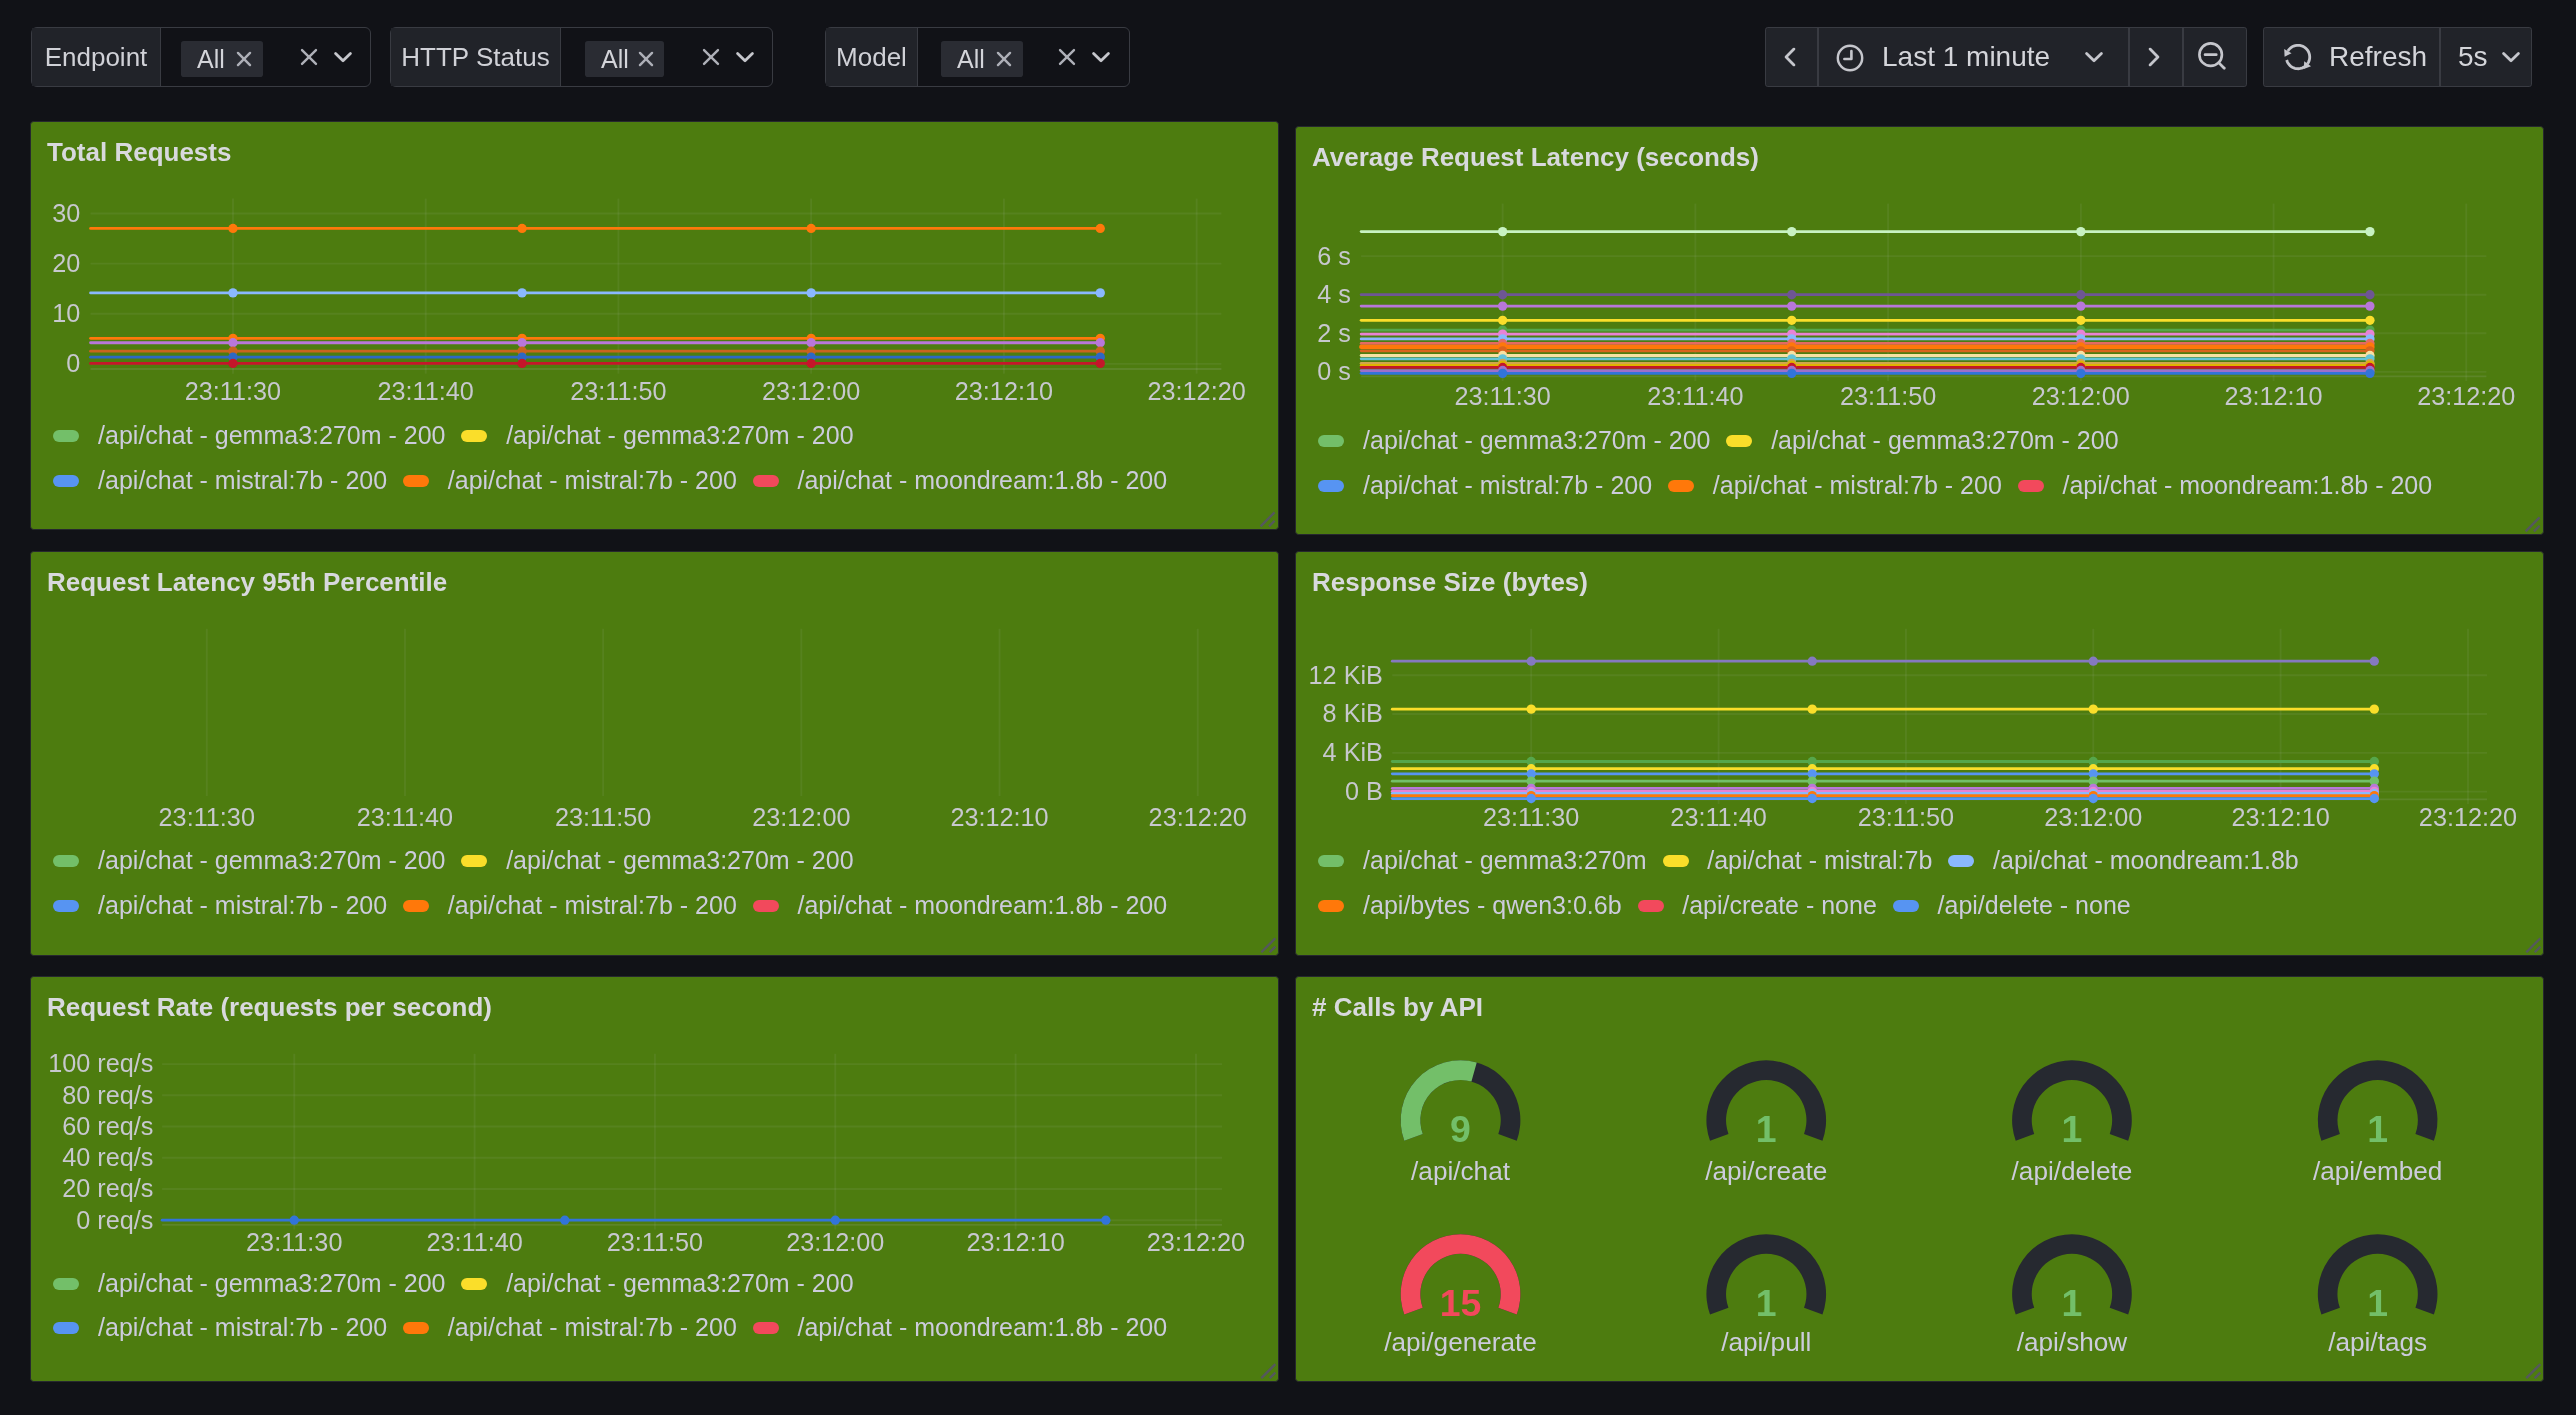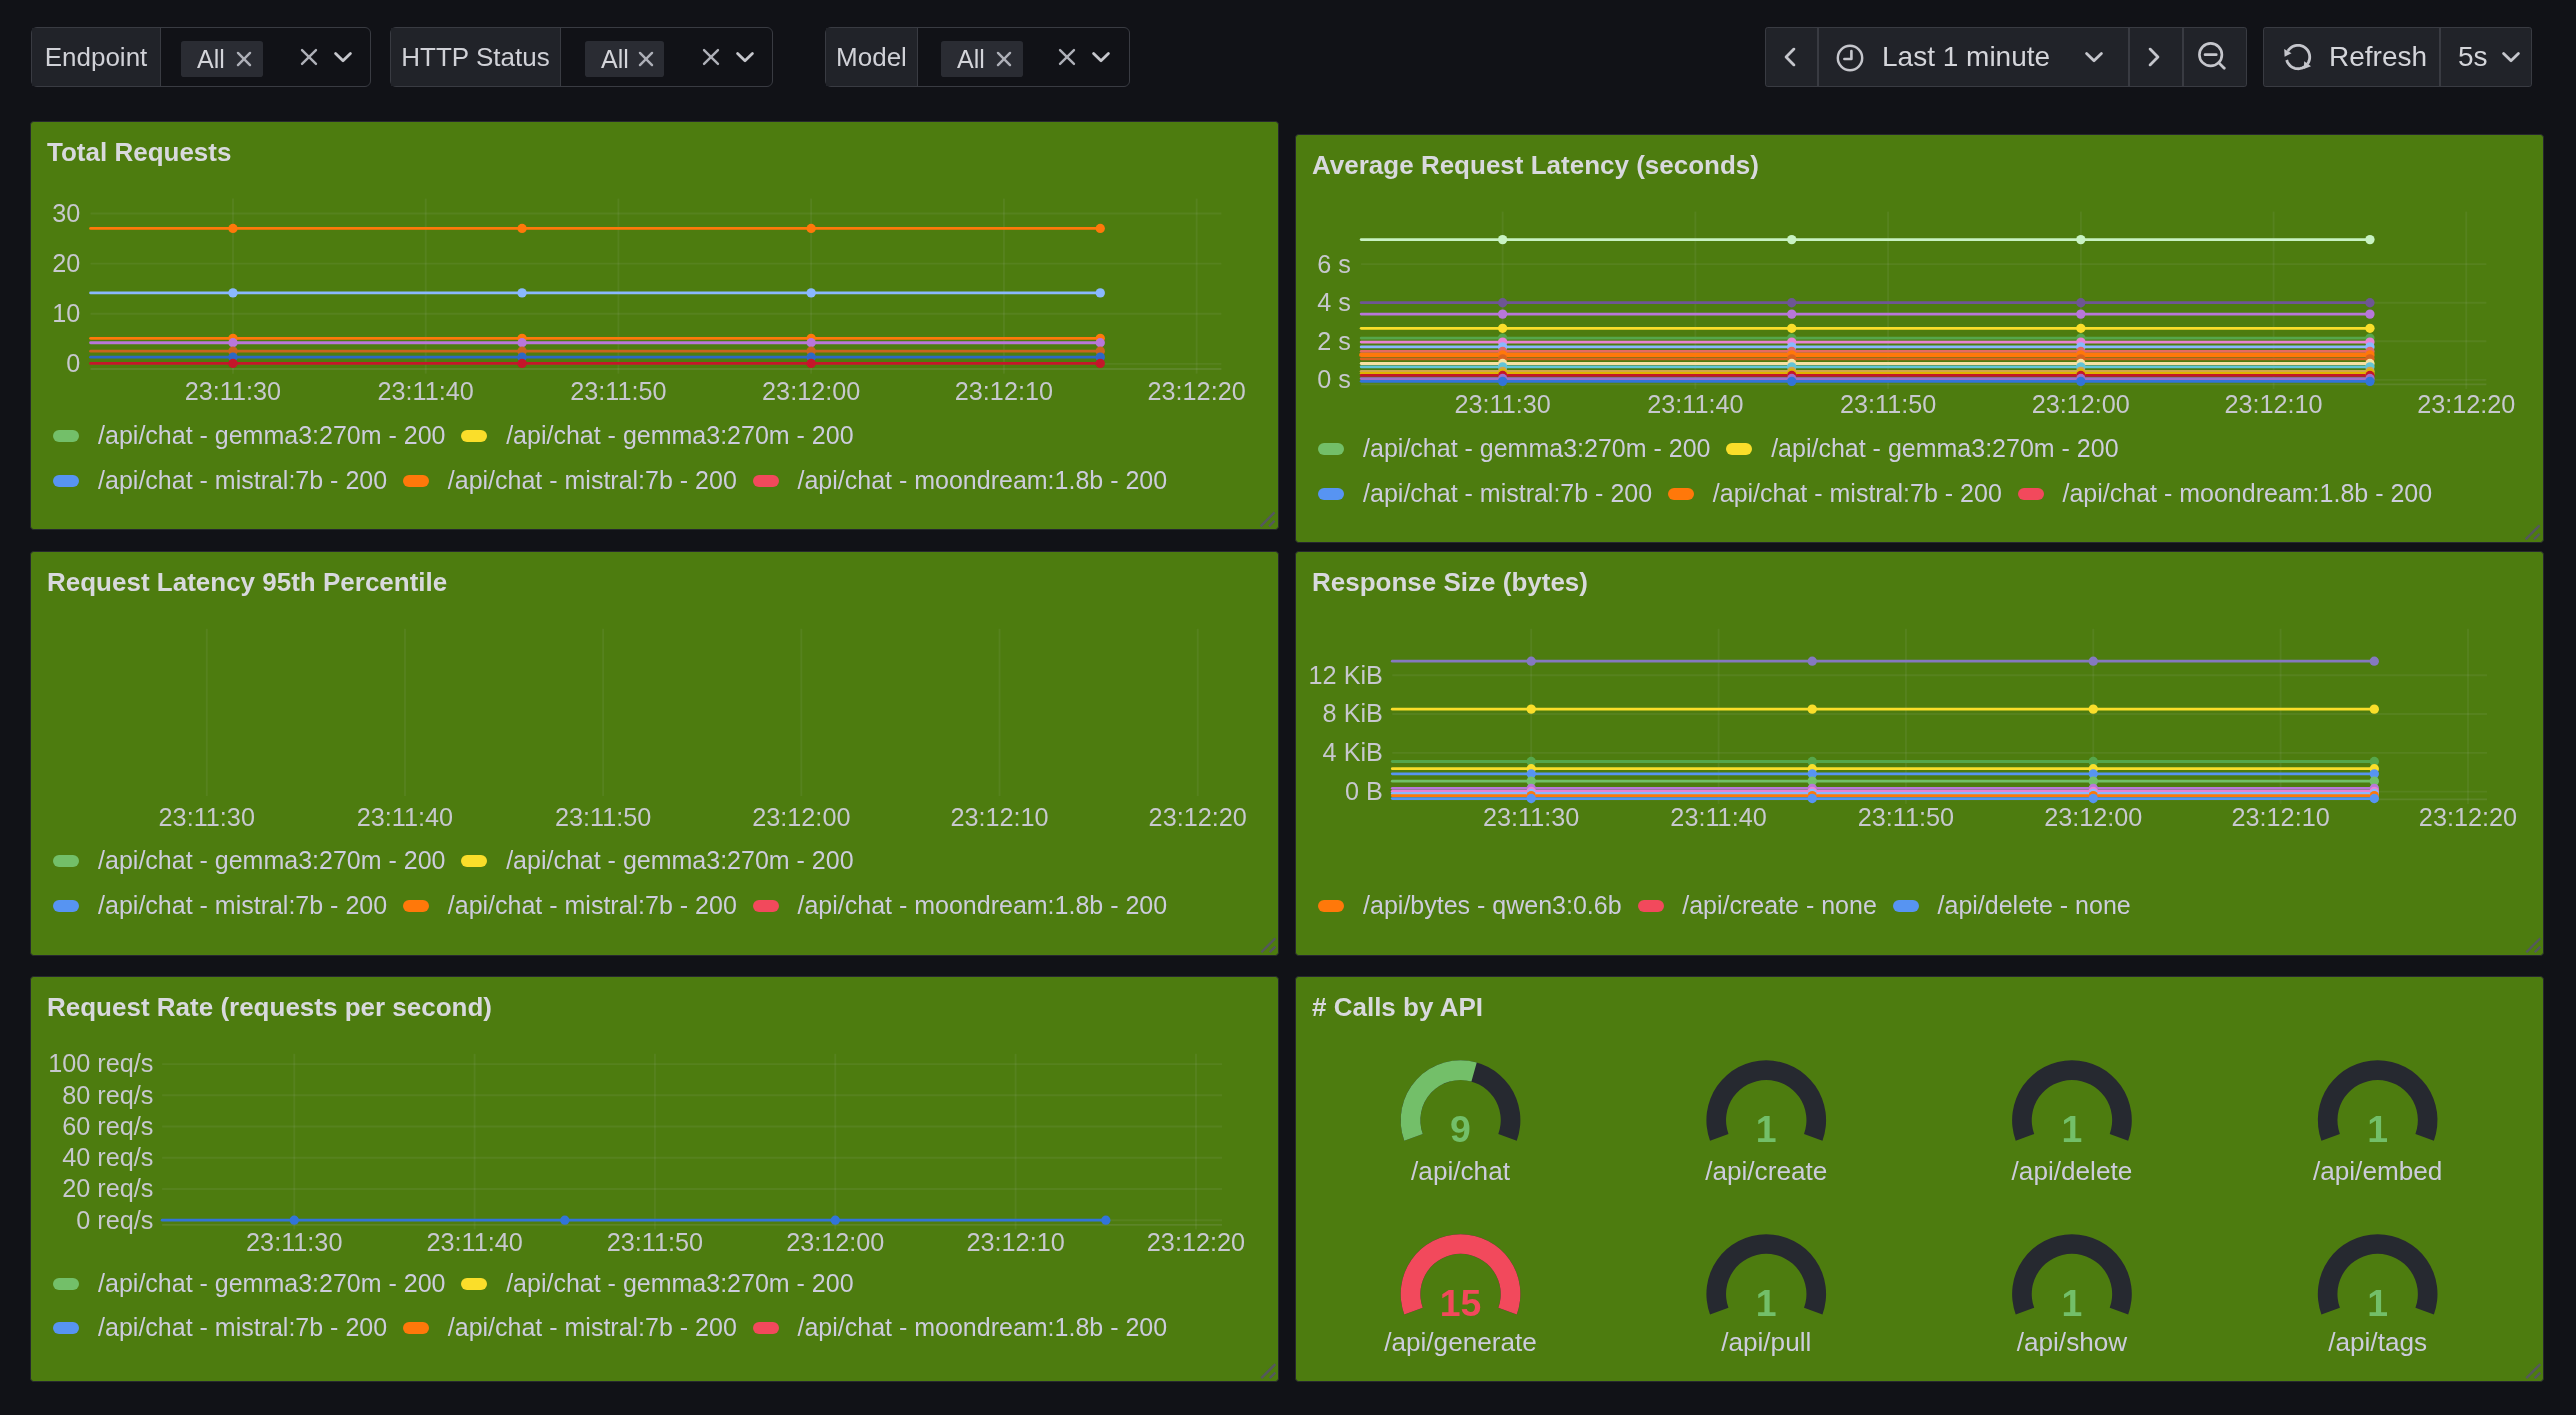--- a/index.html
+++ b/index.html
@@ -178,21 +178,21 @@
       <span class="li">
         <span class="dash" style="background:#FF780A"></span>
         <span class="lt">/api/chat - mistral:7b - 200</span>
       </span>
       <span class="li">
         <span class="dash" style="background:#F2495C"></span>
         <span class="lt">/api/chat - moondream:1.8b - 200</span>
       </span>
     </div>
   </div>
-<div class="panel" style="left:1295px;top:134px;width:1249px;height:409px">
+<div class="panel" style="left:1295px;top:126px;width:1249px;height:409px">
     <div class="pt">Average Request Latency (seconds)</div>
     <svg width="1249" height="409" viewBox="0 0 1336 438" font-family="Liberation Sans, sans-serif">
       <line x1="69.0" y1="138.3" x2="1274.0" y2="138.3" stroke="rgba(204,204,220,0.078)" stroke-width="2" stroke-linecap="butt"></line>
       <text x="58.0" y="147.3" text-anchor="end" font-size="27" font-weight="normal" fill="#c7c8ce">6 s</text>
       <line x1="69.0" y1="179.6" x2="1274.0" y2="179.6" stroke="rgba(204,204,220,0.078)" stroke-width="2" stroke-linecap="butt"></line>
       <text x="58.0" y="188.6" text-anchor="end" font-size="27" font-weight="normal" fill="#c7c8ce">4 s</text>
       <line x1="69.0" y1="220.9" x2="1274.0" y2="220.9" stroke="rgba(204,204,220,0.078)" stroke-width="2" stroke-linecap="butt"></line>
       <text x="58.0" y="229.9" text-anchor="end" font-size="27" font-weight="normal" fill="#c7c8ce">2 s</text>
       <line x1="69.0" y1="262.2" x2="1274.0" y2="262.2" stroke="rgba(204,204,220,0.078)" stroke-width="2" stroke-linecap="butt"></line>
       <text x="58.0" y="271.2" text-anchor="end" font-size="27" font-weight="normal" fill="#c7c8ce">0 s</text>
@@ -440,20 +440,34 @@
       <circle cx="552.2" cy="260.5" r="5" fill="#FF780A"></circle>
       <circle cx="852.8" cy="260.5" r="5" fill="#FF780A"></circle>
       <circle cx="1153.4" cy="260.5" r="5" fill="#FF780A"></circle>
       <circle cx="251.6" cy="263.6" r="5" fill="#5794F2"></circle>
       <circle cx="552.2" cy="263.6" r="5" fill="#5794F2"></circle>
       <circle cx="852.8" cy="263.6" r="5" fill="#5794F2"></circle>
       <circle cx="1153.4" cy="263.6" r="5" fill="#5794F2"></circle>
       <line x1="1316" y1="428" x2="1331" y2="413" stroke="#55575e" stroke-width="2.5"></line>
       <line x1="1325" y1="428" x2="1331" y2="422" stroke="#55575e" stroke-width="2.5"></line>
     </svg>
+    <div class="lrow" style="top:294px">
+      <span class="li">
+        <span class="dash" style="background:#73BF69"></span>
+        <span class="lt">/api/chat - gemma3:270m</span>
+      </span>
+      <span class="li">
+        <span class="dash" style="background:#FADE2A"></span>
+        <span class="lt">/api/chat - mistral:7b</span>
+      </span>
+      <span class="li">
+        <span class="dash" style="background:#8AB8FF"></span>
+        <span class="lt">/api/chat - moondream:1.8b</span>
+      </span>
+    </div>
     <div class="lrow" style="top:339px">
       <span class="li">
         <span class="dash" style="background:#FF780A"></span>
         <span class="lt">/api/bytes - qwen3:0.6b</span>
       </span>
       <span class="li">
         <span class="dash" style="background:#F2495C"></span>
         <span class="lt">/api/create - none</span>
       </span>
       <span class="li">

